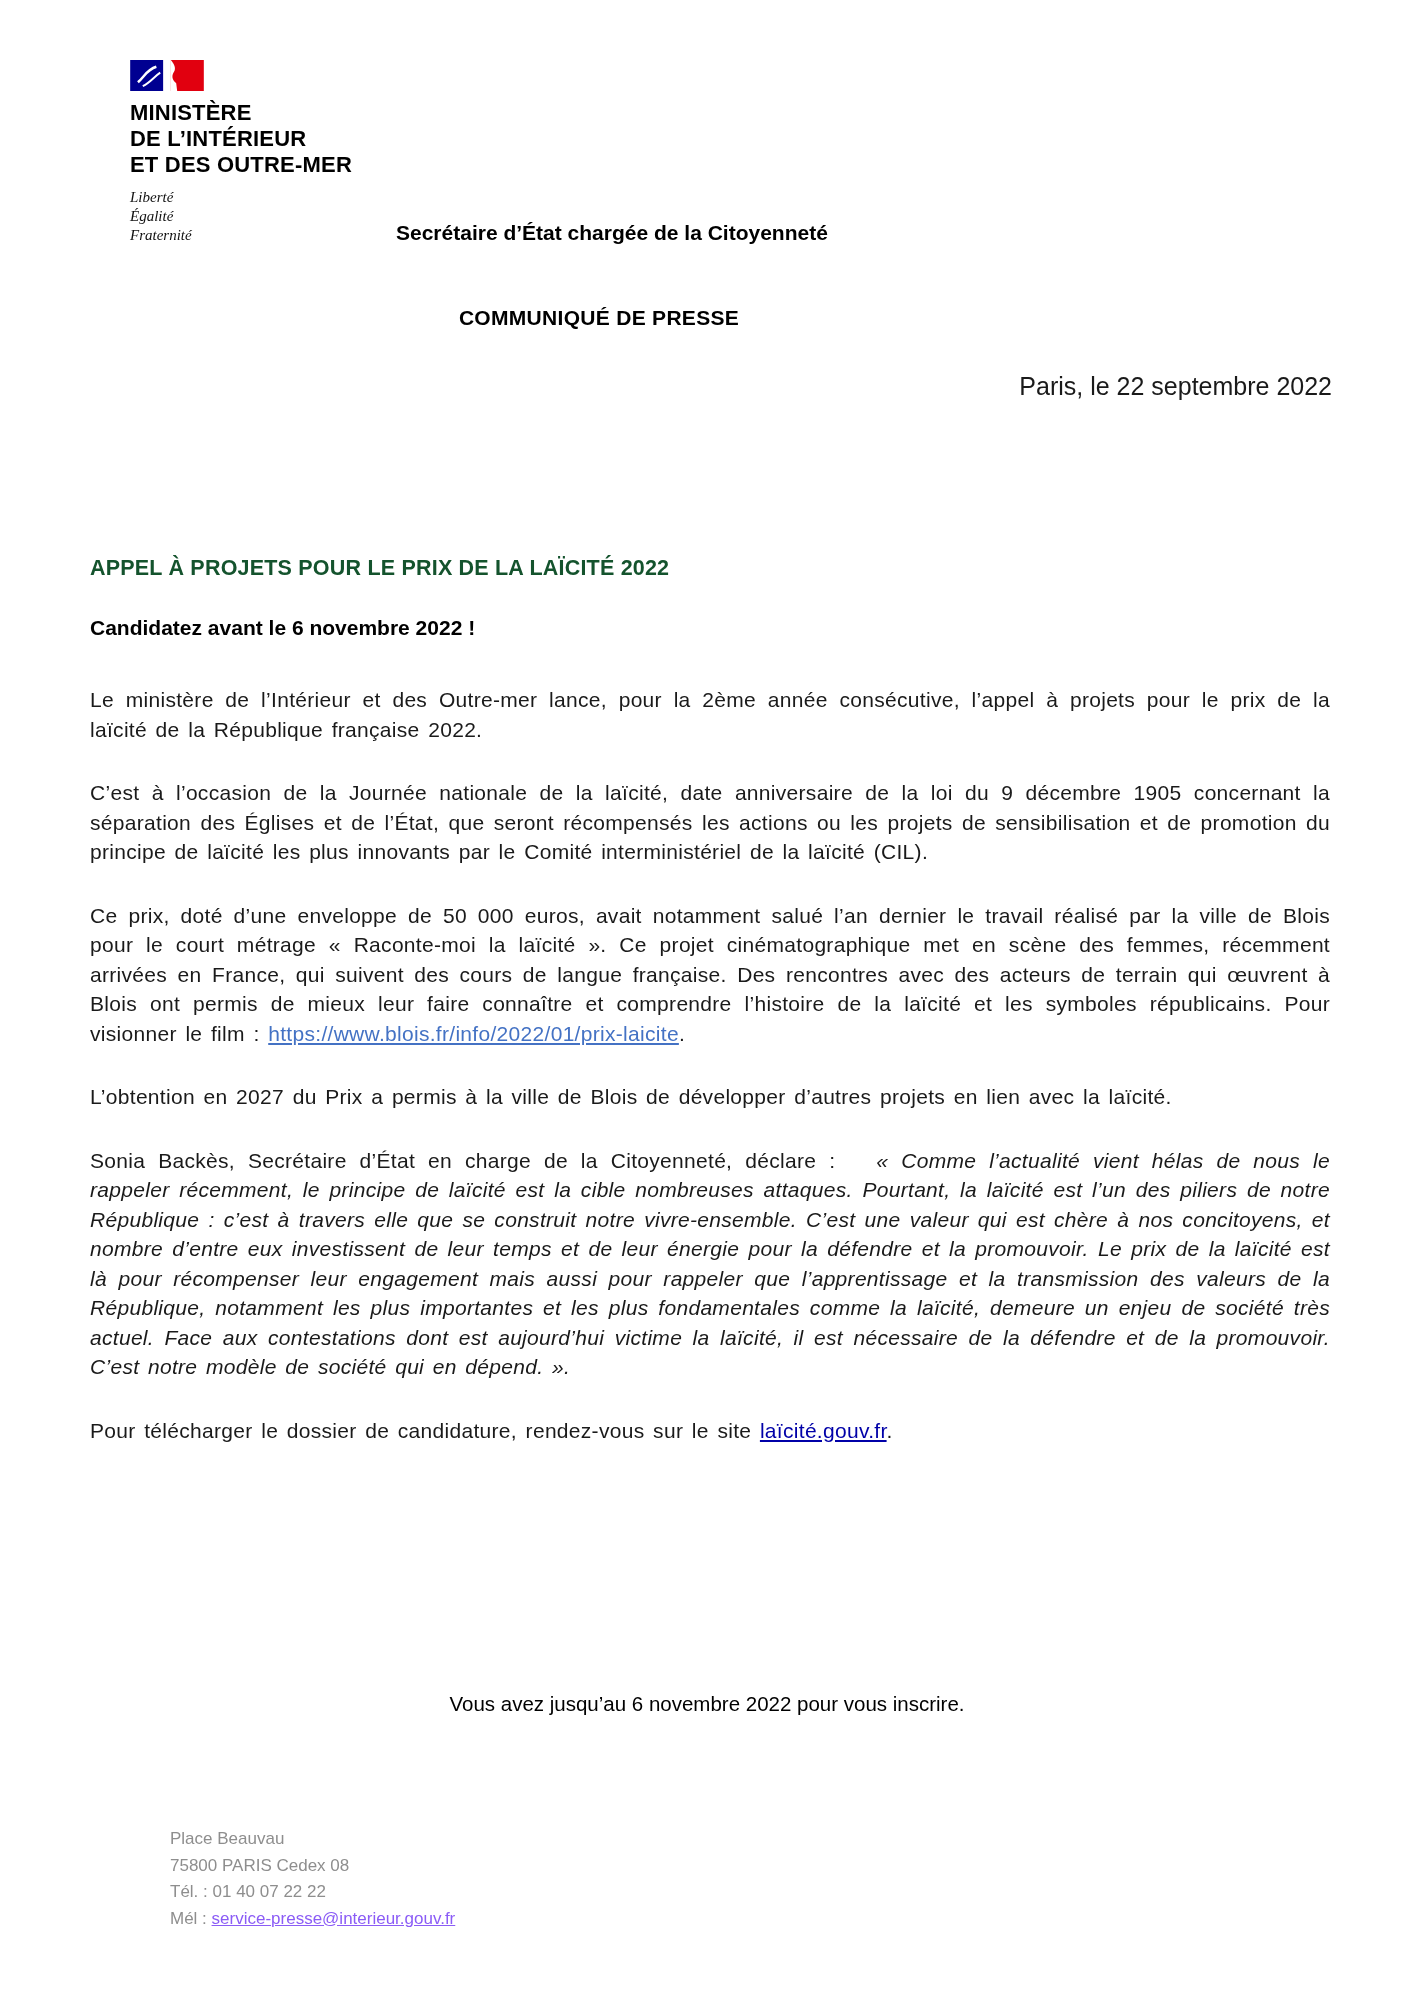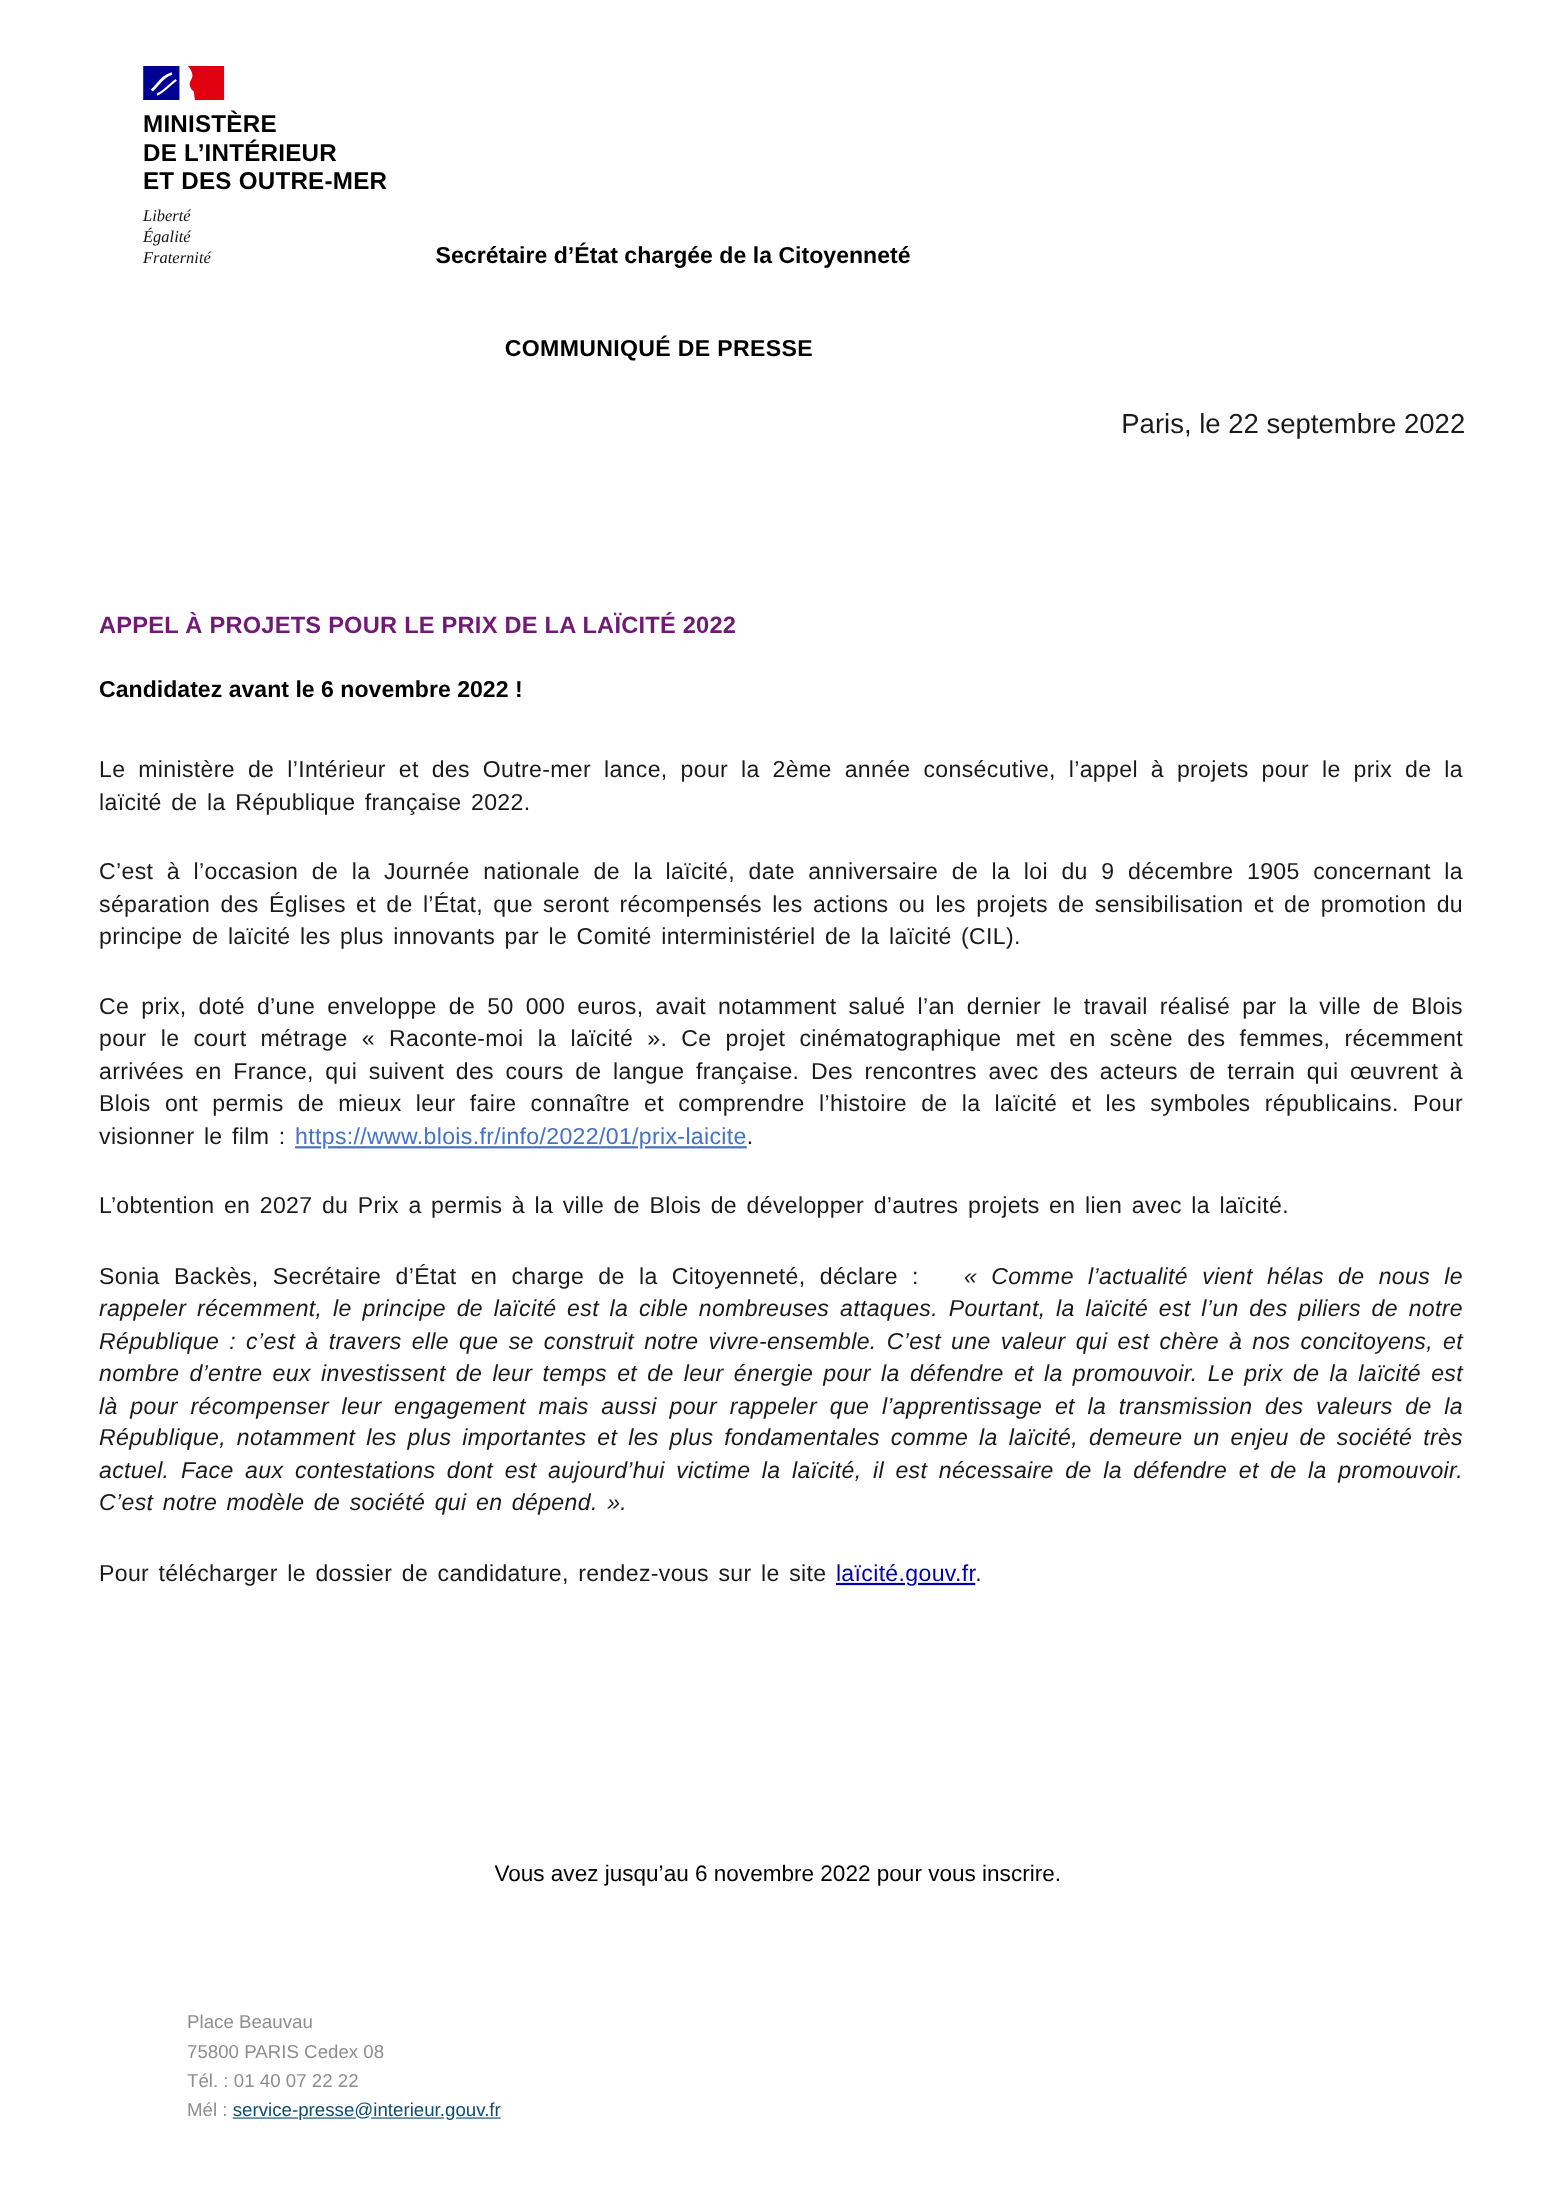--- a/index.html
+++ b/index.html
@@ -19,34 +19,34 @@
   .motto { margin-top:10px; font-family:"Liberation Serif","DejaVu Serif",serif; font-style:italic; font-size:15px; line-height:19px; color:#111; }
   .secretary { font-size:21px; font-weight:bold; padding-top:40px; color:#000; }
 
   .kicker { position:absolute; top:306px; left:0; width:100%; text-align:center;
             font-size:21px; font-weight:bold; color:#000; transform:translateX(-108px); letter-spacing:0.3px; }
 
   .dateline { position:absolute; top:372px; right:82px; font-size:25px; color:#1a1a1a; }
 
   
   .content { position:absolute; top:556px; left:90px; width:1240px; }
-  .doc-title { font-size:21.5px; font-weight:bold; margin-bottom:35px; color:#701a75; letter-spacing:0.2px; }
+  .doc-title { font-size:21.5px; font-weight:bold; margin-bottom:35px; color:#14532d; letter-spacing:0.2px; }
   .doc-subtitle { font-size:21px; font-weight:bold; margin-bottom:45px; color:#000; }
   .content p { font-size:21px; line-height:29.5px; text-align:justify; margin-bottom:34px;
                letter-spacing:0.3px; word-spacing:2.5px; }
   .quote-text { font-style:italic;margin-left:28px; }
   a.body-link { color:#4472c4; text-decoration:underline; }
   a.site-link { color:#0000a8; text-decoration:underline; }
 
   .closing { position:absolute; top:1692px; left:0; width:100%; text-align:center;
              font-size:20.5px; font-weight:normal; color:#000; }
 
   
   .footer { position:absolute; top:1826px; left:170px; font-size:17px; line-height:26.5px; color:#8e8e8e; }
-  .footer a { color:#0c4a6e; text-decoration:underline;margin-top:28px; }
+  .footer a { color:#8b5cf6; text-decoration:underline;margin-top:28px; }
 </style>
 </head>
 <body>
 
 <div class="header">
   <div class="logo-block">
     <svg class="flag" viewBox="0 0 76 32" aria-hidden="true">
       <rect x="0" y="0" width="34" height="32" fill="#000091"></rect>
       <rect x="42" y="0" width="34" height="32" fill="#e1000f"></rect>
       <g>

